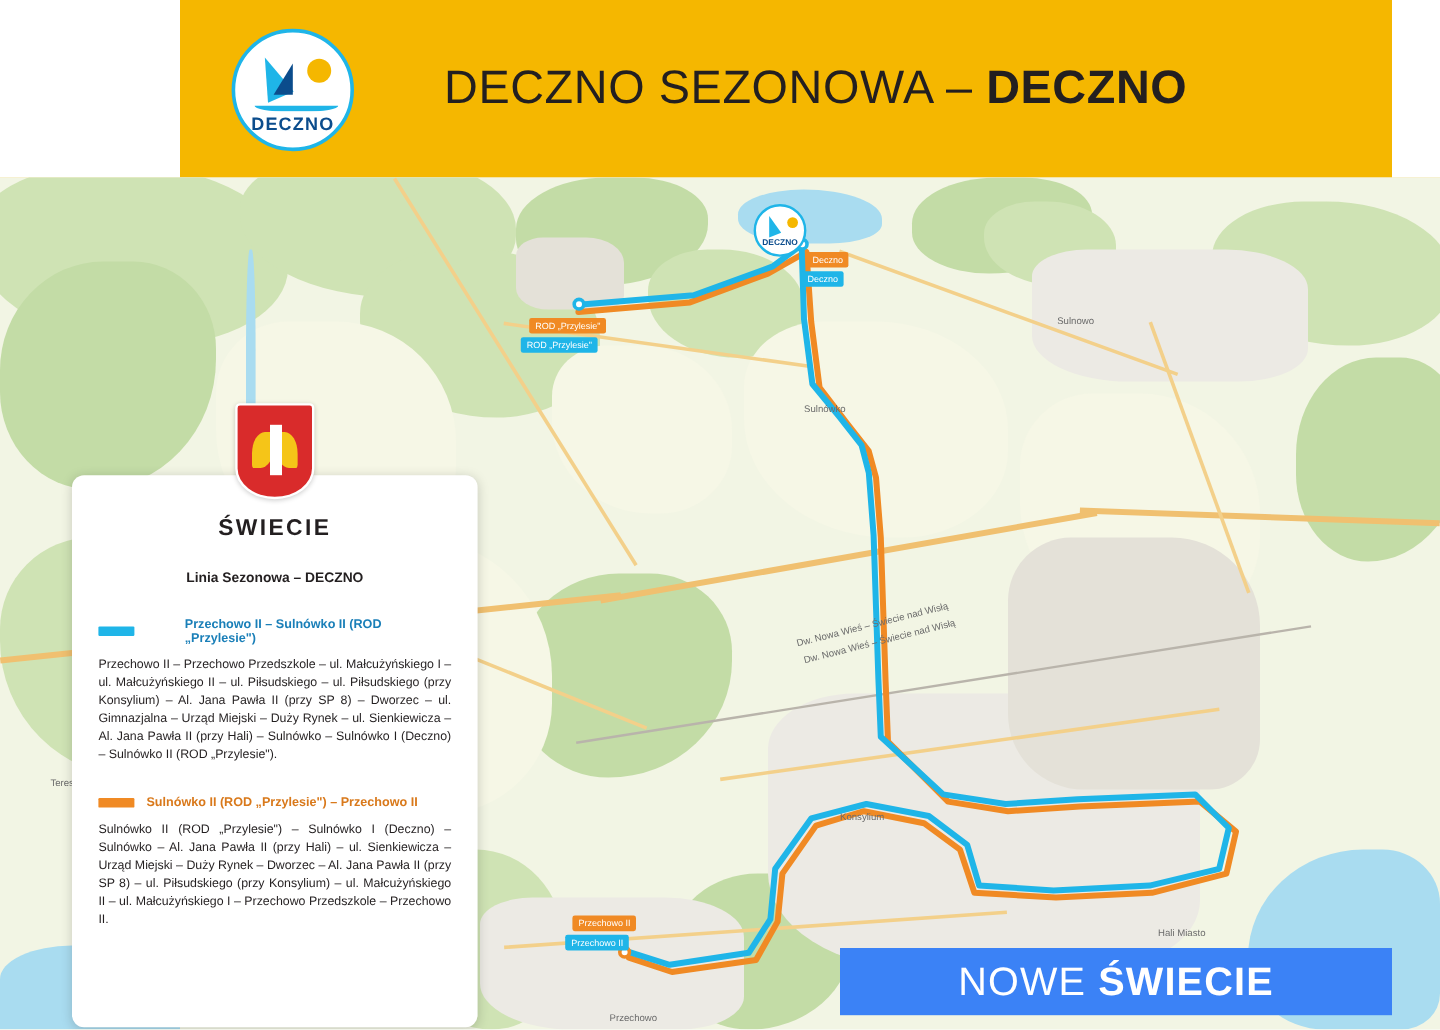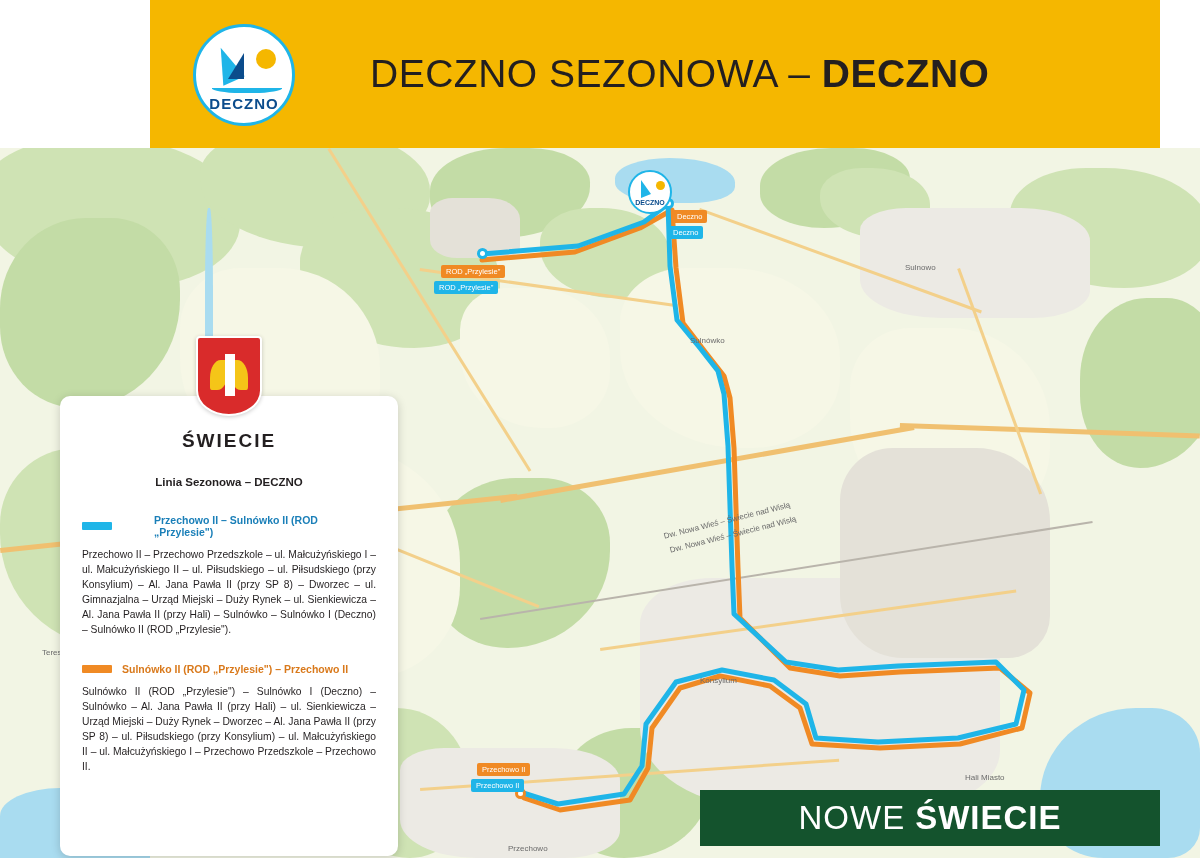--- a/index.html
+++ b/index.html
@@ -248,21 +248,21 @@
     line-height: 15px;
     color: #231f20;
     text-align: justify;
   }
 
   
   #banner {
     position: absolute;
     left: 700px; top: 790px;
     width: 460px; height: 56px;
-    background: #14532d;
+    background: #3b82f6;
     display: flex;
     align-items: center;
     justify-content: center;
   }
   #banner .bn {
     color: #ffffff;
     font-size: 33px;
     letter-spacing: 1px;
   }
   #banner .bn-light { font-weight: normal; margin-right: 10px; }
@@ -356,22 +356,22 @@
       <span class="m-word">DECZNO</span>
     </div>
 
     <div class="label-chip chip-orange" style="left:441px;top:117px;">ROD „Przylesie"</div>
     <div class="label-chip chip-blue" style="left:434px;top:133px;">ROD „Przylesie"</div>
     <div class="label-chip chip-orange" style="left:672px;top:62px;">Deczno</div>
     <div class="label-chip chip-blue" style="left:668px;top:78px;">Deczno</div>
     <div class="label-chip chip-orange" style="left:477px;top:615px;">Przechowo II</div>
     <div class="label-chip chip-blue" style="left:471px;top:631px;">Przechowo II</div>
 
-    <div class="maplabel" style="left:905px;top:115px;">Sulnowo</div>
-    <div class="maplabel" style="left:690px;top:188px;">Sulnówko</div>
+    <div class="maplabel" style="left:881px;top:115px;">Sulnowo</div>
+    <div class="maplabel" style="left:670px;top:188px;">Sulnówko</div>
     <div class="maplabel" style="left:700px;top:528px;">Konsylium</div>
     <div class="maplabel" style="left:965px;top:625px;">Hali Miasto</div>
     <div class="maplabel" style="left:42px;top:500px;">Terespol</div>
     <div class="maplabel" style="left:508px;top:696px;">Przechowo</div>
     <div class="maplabel" style="left:662px;top:368px;transform:rotate(-14deg);">Dw. Nowa Wieś – Świecie nad Wisłą</div>
     <div class="maplabel" style="left:668px;top:382px;transform:rotate(-14deg);">Dw. Nowa Wieś – Świecie nad Wisłą</div>
 
     <div id="legend">
       <div id="crest">
         <span class="horn-l"></span>

